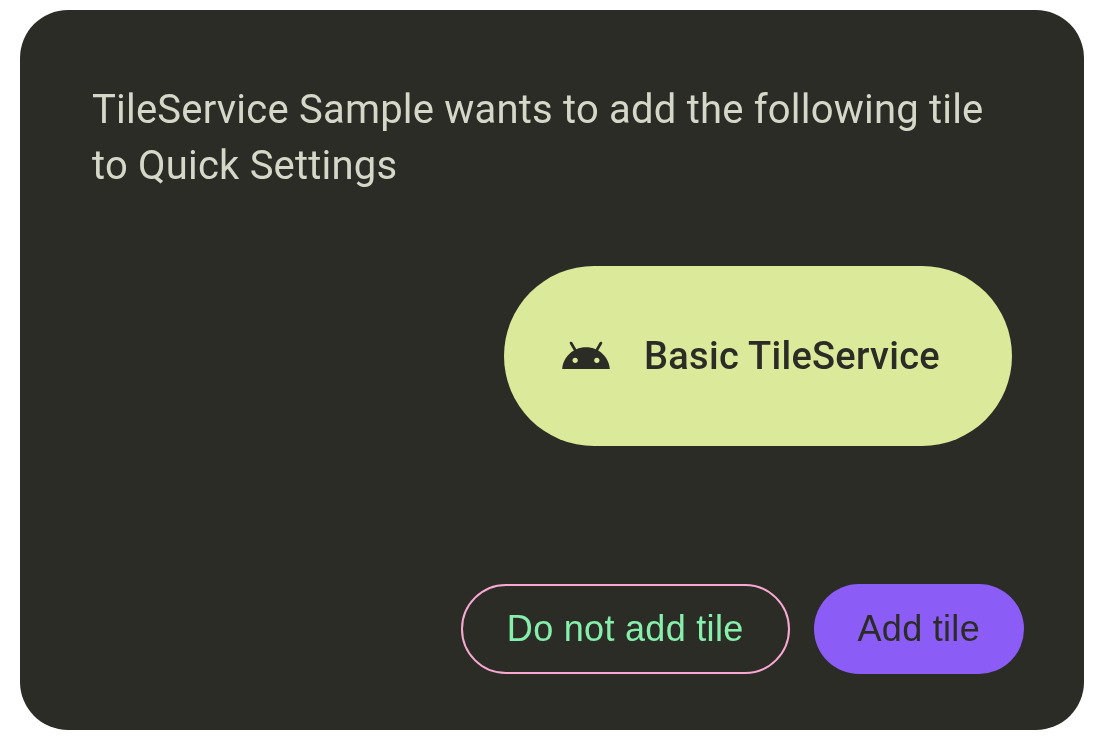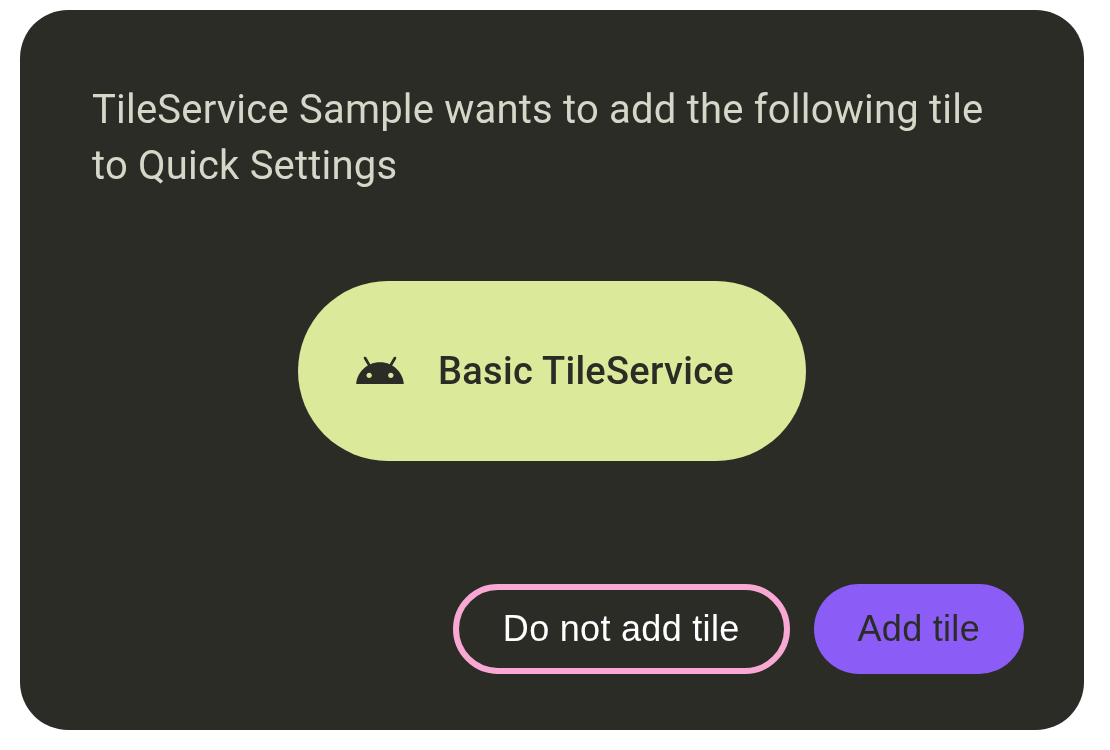--- a/index.html
+++ b/index.html
@@ -20,34 +20,33 @@
     
     .dialog {
       background: #2b2c25;
       border-radius: 48px;
       width: 1064px;
       height: 720px;
       margin: 10px 20px;
       padding: 72px 72px 56px 72px;
       display: flex;
       flex-direction: column;
-      gap: 15px;
     }
     
     .dialog-message {
       color: #d5d8c9;
       font-size: 40px;
       line-height: 1.4;
       font-weight: 400;
       letter-spacing: 0.2px;
     }
     
     .tile-preview-container {
       display: flex;
-      justify-content: center;
+      justify-content: flex-end;
       margin-top: 72px;
     }
     
     .tile-preview {
       background: #dbe99a;
       border-radius: 100px;
       height: 180px;
       padding: 0 72px 0 56px;
       display: inline-flex;
       align-items: center;
@@ -84,22 +83,22 @@
       padding: 0 44px;
       display: inline-flex;
       align-items: center;
       justify-content: center;
       cursor: pointer;
       border: none;
     }
     
     .btn-outline {
       background: transparent;
-      color: #ffffff;
-      border: 6px solid #f9a8d4;
+      color: #86efac;
+      border: 2px solid #f9a8d4;
     }
     
     .btn-filled {
       background: #8b5cf6;
       color: #2b2c25;
       font-weight: 500;
     }
   </style>
 </head>
 <body>

